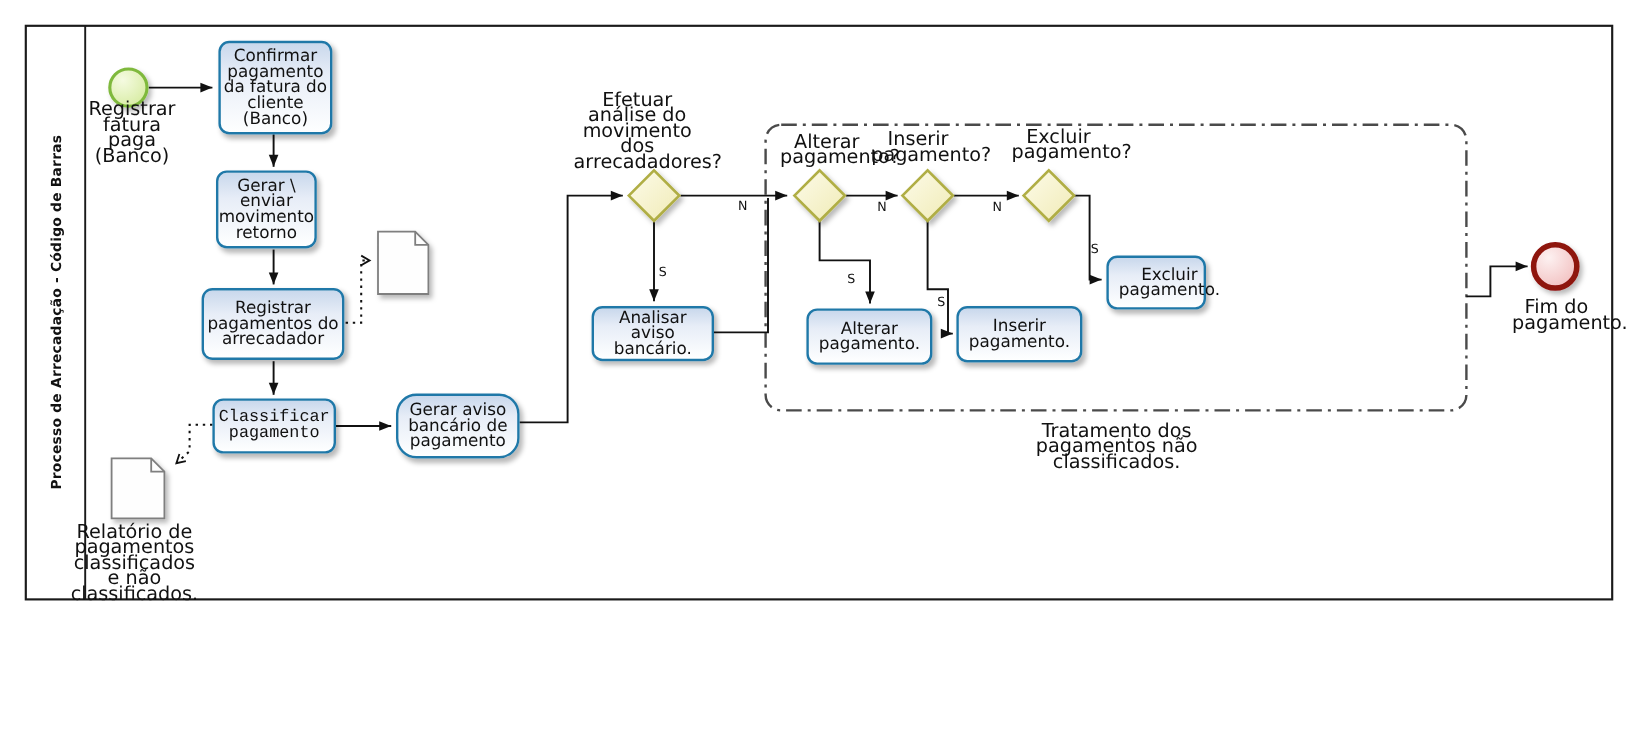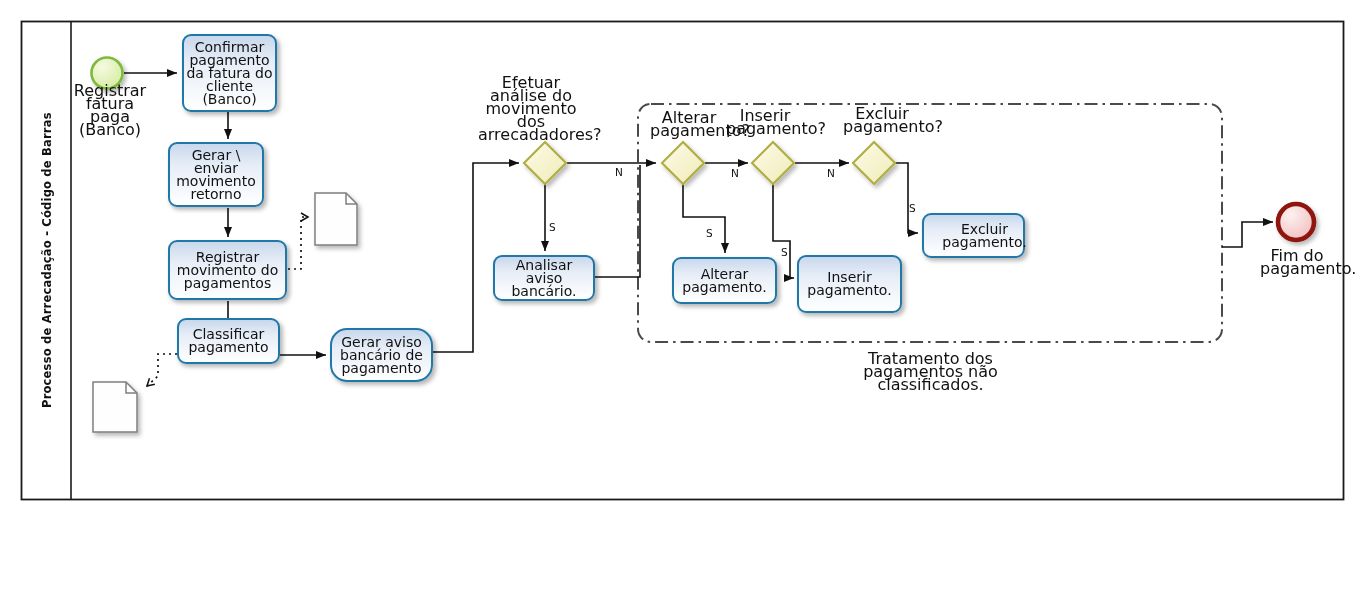--- a/index.html
+++ b/index.html
@@ -92,46 +92,47 @@
       <path d="M93,382 h33 l11,11 v39 h-44 z"></path>
       <path d="M126,382 v11 h11" fill="none"></path>
     </g>
   </svg>
 
   <div class="lane-title">Processo de Arrecadação - Código de Barras</div>
 
   <div class="task" style="left:182px;top:34px;width:95px;height:78px;">
     <span>Confirmar pagamento da fatura do cliente (Banco)</span>
   </div>
-  <div class="task" style="left:168px;top:142px;width:96px;height:65px;">
+  <div class="task" style="left:180px;top:142px;width:84px;height:65px;">
     <span>Gerar \ enviar movimento retorno</span>
   </div>
   <div class="task" style="left:168px;top:240px;width:119px;height:60px;">
-    <span>Registrar movimento do pagamentos</span>
+    <span>Registrar pagamentos do arrecadador</span>
   </div>
-  <div class="task" style="left:177px;top:318px;width:103px;height:46px;">
+  <div class="task" style="left:177px;top:332px;width:103px;height:46px;font-family:Liberation Mono, monospace;">
     <span>Classificar pagamento</span>
   </div>
   <div class="task" style="left:330px;top:328px;width:103px;height:54px;border-radius:17px;">
     <span>Gerar aviso bancário de pagamento</span>
   </div>
   <div class="task" style="left:493px;top:255px;width:102px;height:46px;">
     <span>Analisar aviso bancário.</span>
   </div>
   <div class="task" style="left:672px;top:257px;width:105px;height:47px;">
     <span>Alterar pagamento.</span>
   </div>
-  <div class="task" style="left:797px;top:255px;width:105px;height:58px;">
+  <div class="task" style="left:797px;top:255px;width:105px;height:47px;">
     <span>Inserir pagamento.</span>
   </div>
-  <div class="task" style="left:922px;top:213px;width:103px;height:45px;padding-left:24px;">
+  <div class="task" style="left:922px;top:213px;width:83px;height:45px;padding-left:24px;">
     <span>Excluir pagamento.</span>
   </div>
 
   <div class="lbl" style="left:68px;top:84px;width:84px;">Registrar fatura paga (Banco)</div>
+  <div class="lbl" style="left:58px;top:436px;width:108px;">Relatório de pagamentos classificados e não classificados.</div>
   <div class="lbl" style="left:478px;top:76px;width:106px;">Efetuar análise do movimento dos arrecadadores?</div>
   <div class="lbl" style="left:650px;top:111px;width:78px;text-align:center;">Alterar pagamento?</div>
   <div class="lbl" style="left:726px;top:109px;width:78px;">Inserir pagamento?</div>
   <div class="lbl" style="left:843px;top:107px;width:78px;">Excluir pagamento?</div>
   <div class="lbl" style="left:843px;top:352px;width:175px;">Tratamento dos pagamentos não classificados.</div>
   <div class="lbl" style="left:1260px;top:249px;width:74px;">Fim do pagamento.</div>
 
   <div class="branch" style="left:549px;top:221px;">S</div>
   <div class="branch" style="left:615px;top:166px;">N</div>
   <div class="branch" style="left:706px;top:227px;">S</div>

